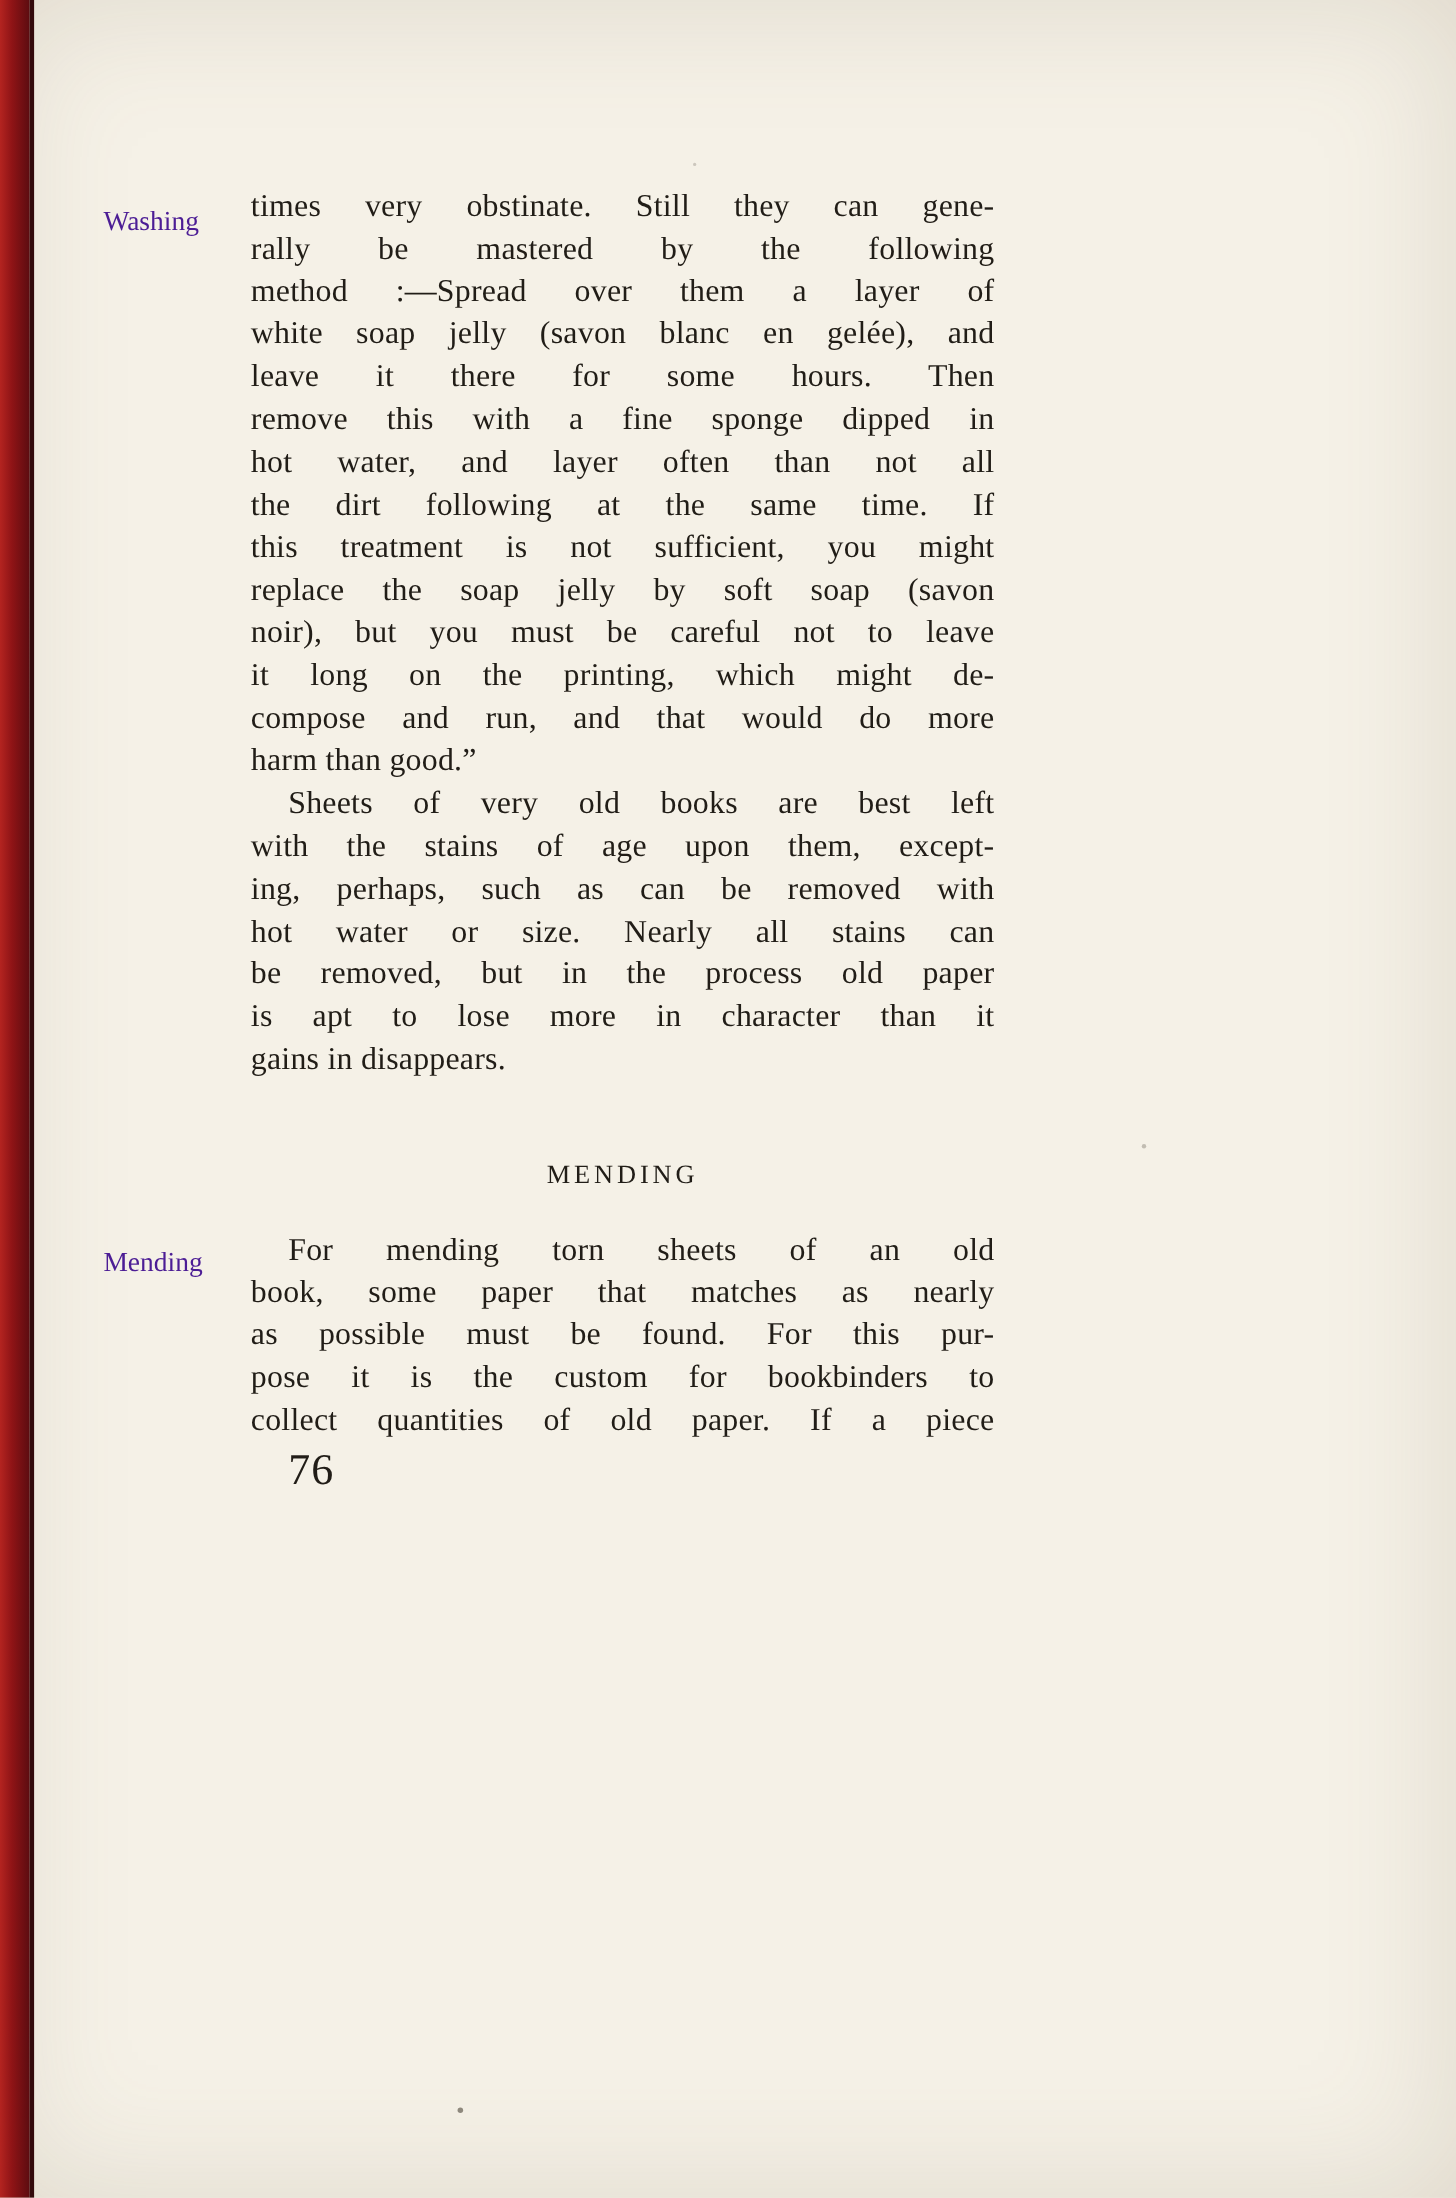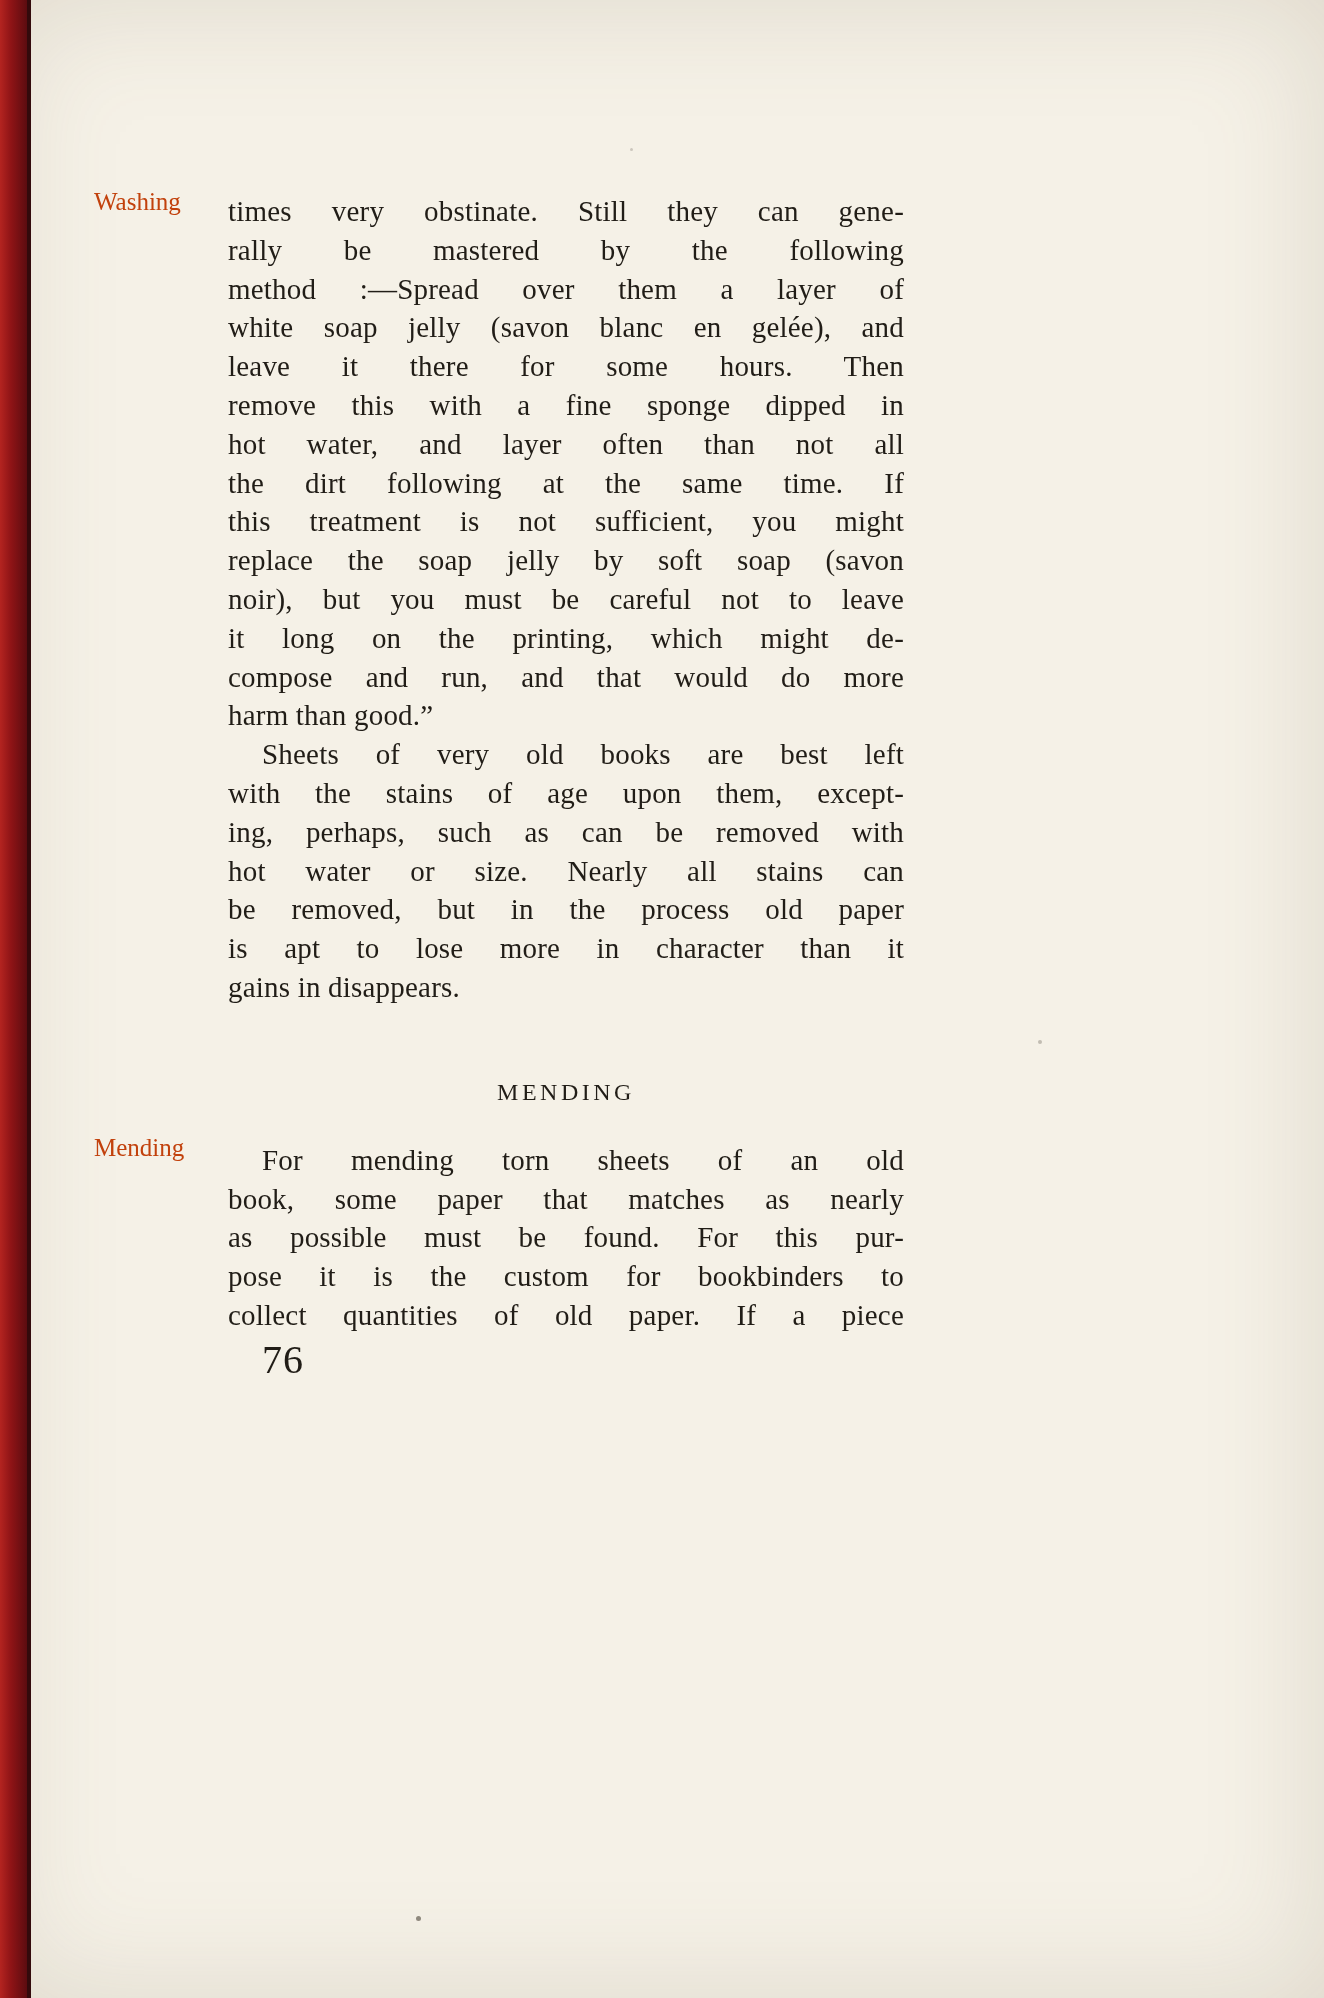--- a/index.html
+++ b/index.html
@@ -23,21 +23,21 @@
   .spine {
     position: absolute;
     left: 0; top: 0;
     width: 27px; height: 100%;
     background: linear-gradient(90deg, #b42420 0%, #8f1416 40%, #5c0c10 100%);
     border-right: 4px solid #330a0c;
   }
   .column {
     position: absolute;
     left: 228px;
-    top: 192px;
+    top: 168px;
     width: 676px;
     font-size: 29px;
     line-height: 38.8px;
     color: #211d17;
     letter-spacing: 0.2px;
   }
   .ln { min-height: 38.8px; }
   .j {
     text-align: justify;
     text-align-last: justify;
@@ -57,21 +57,21 @@
   .pagenum {
     margin-top: 6px;
     padding-left: 34px;
     font-size: 40px;
     letter-spacing: 1px;
   }
   .note {
     position: absolute;
     left: 94px;
     font-size: 25px;
-    color: #c2410c;
+    color: #4c1d95;
   }
   .note-washing { top: 188px; }
   .note-mending { top: 1134px; }
   .speck {
     position: absolute;
     background: rgba(60,52,40,0.55);
     border-radius: 50%;
   }
   .speck1 { left: 416px; top: 1916px; width: 5px; height: 5px; }
   .speck2 { left: 1038px; top: 1040px; width: 4px; height: 4px; opacity: .5; }

